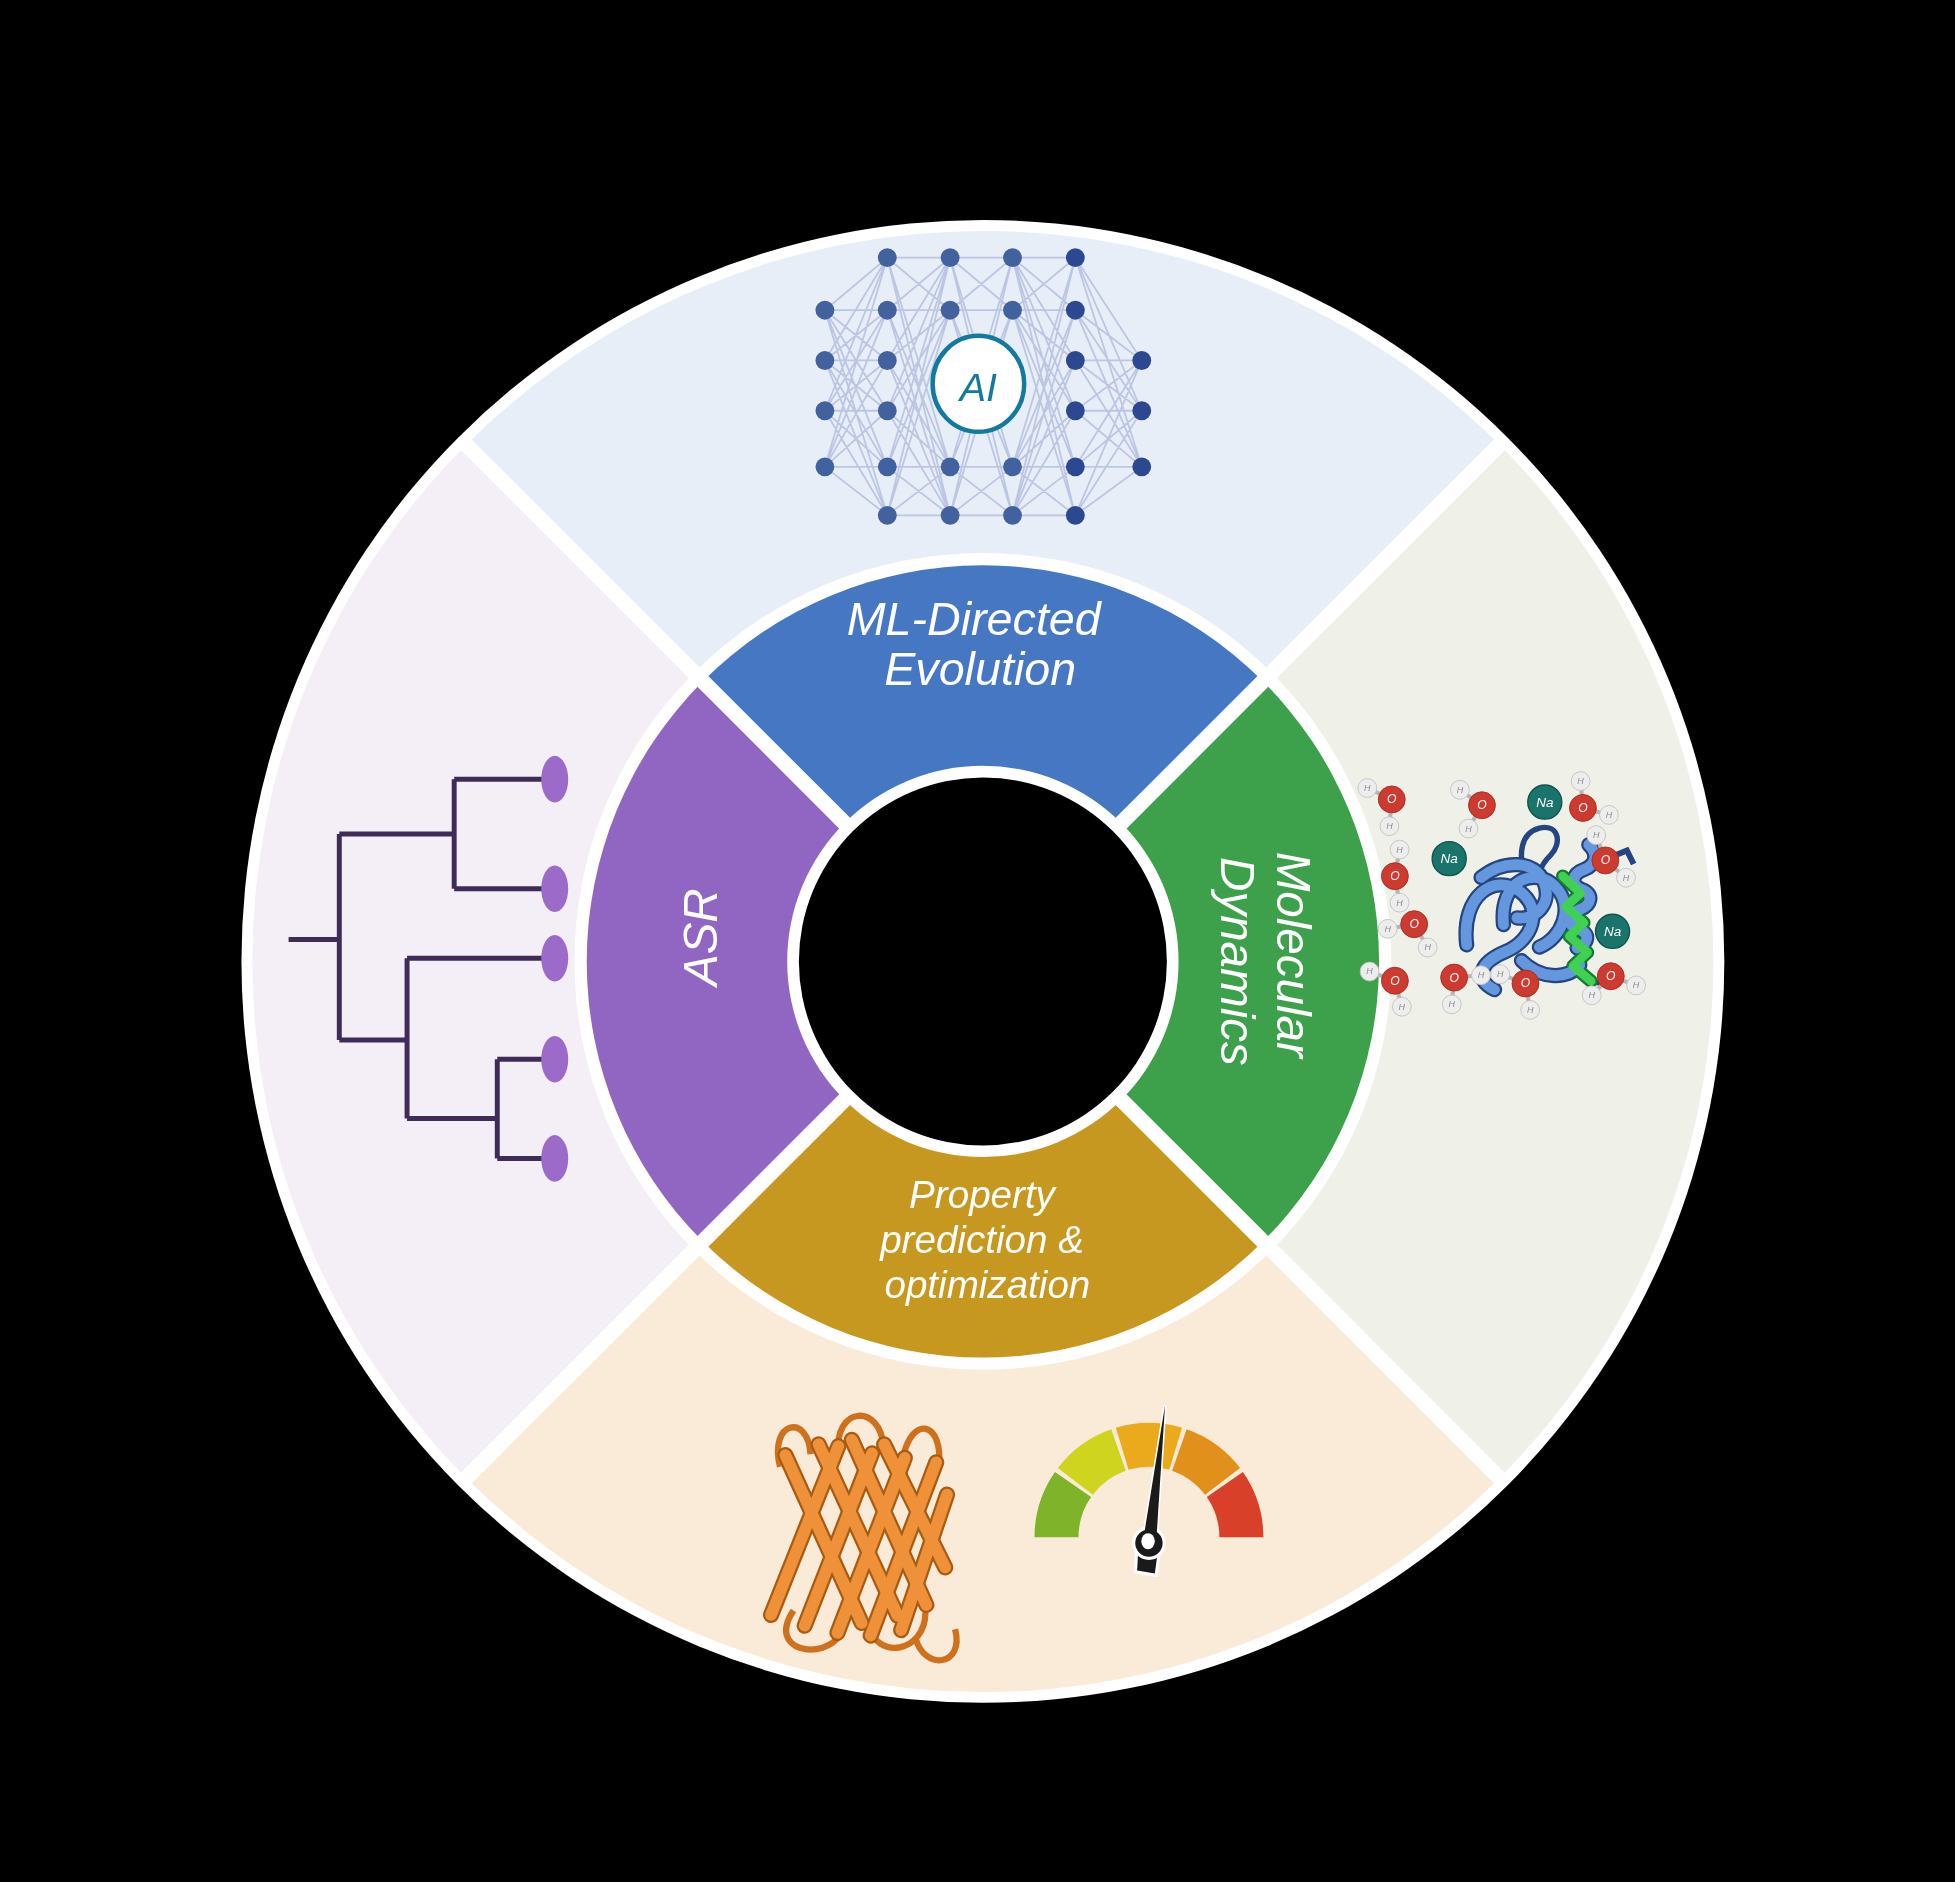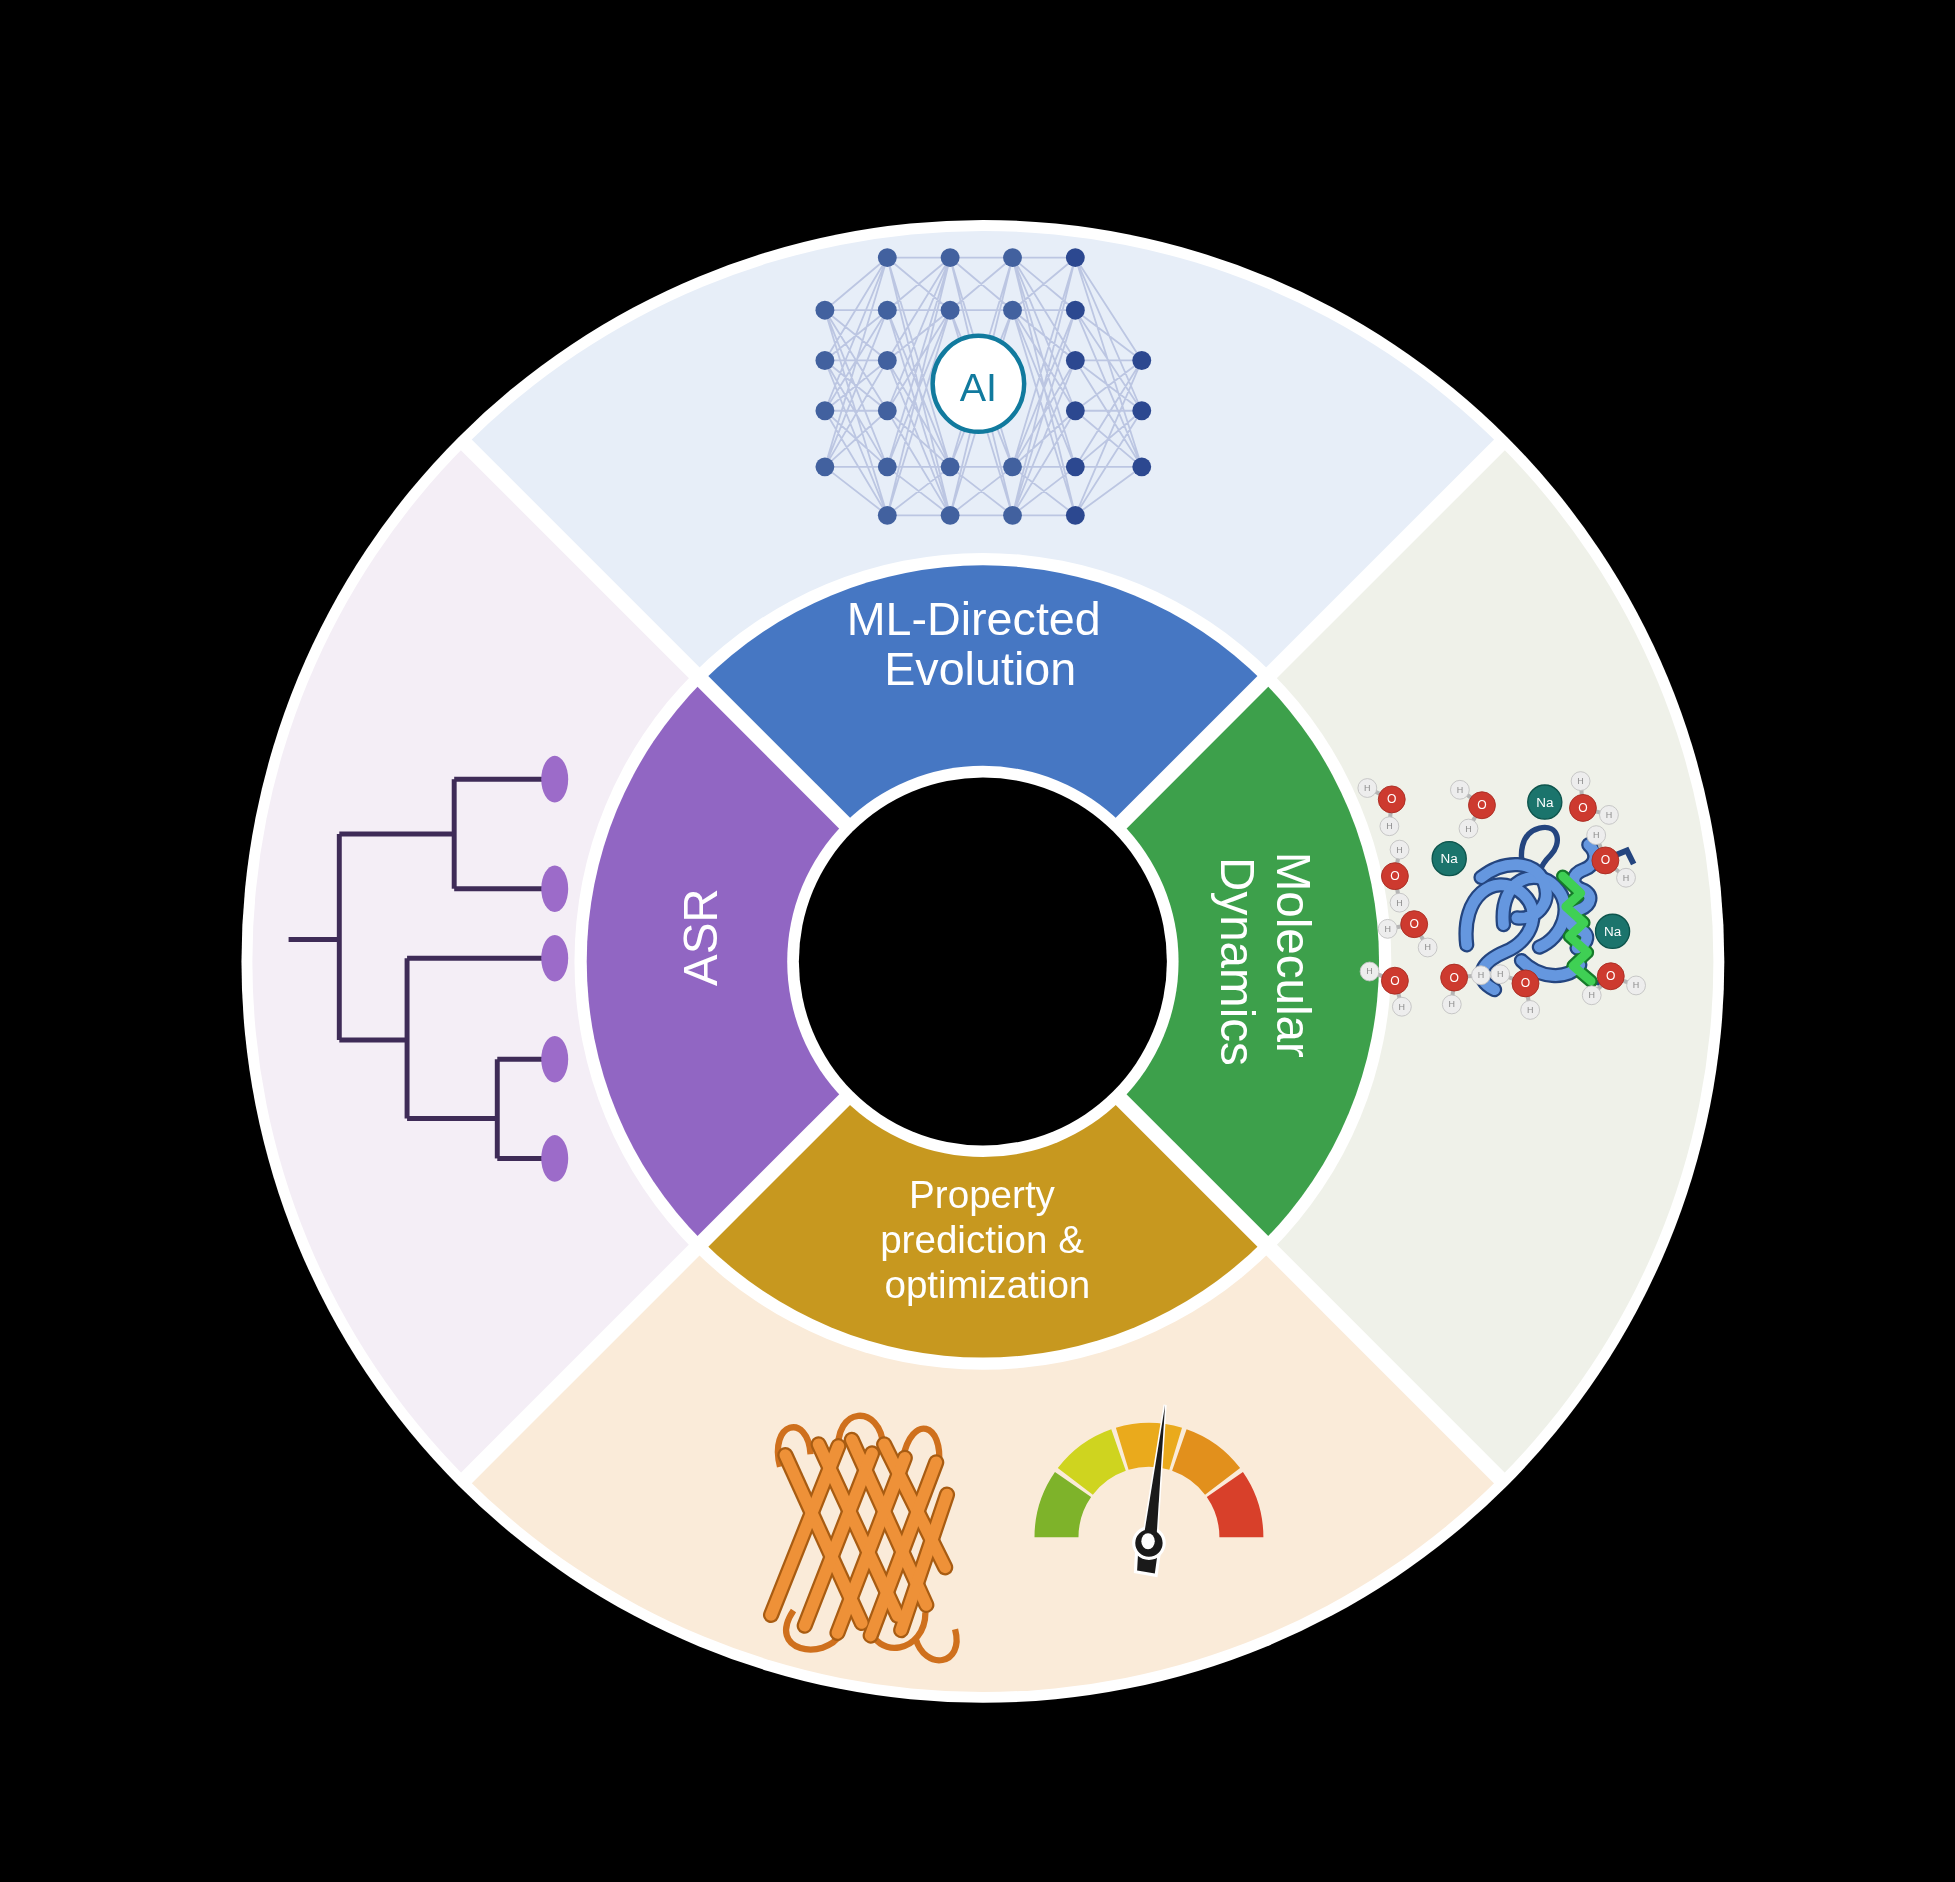--- a/index.html
+++ b/index.html
@@ -1,16 +1,16 @@
 <!DOCTYPE html>
 <html style="font-size:7.2px"><head>
 <meta charset="utf-8">
 <style>
   html,body{margin:0;padding:0;background:#000;}
-  .stage{position:relative;width:1921px;height:1882px;background:#000;overflow:hidden;}
+  .stage{position:relative;width:1921px;height:1882px;background:#000;overflow:hidden;font-style:italic;}
   svg{display:block;position:absolute;left:0;top:0;}
   text{font-family:"Liberation Sans","DejaVu Sans",sans-serif;}
 </style>
 </head>
 <body>
 
 <div class="stage">
 <svg width="1955" height="1882" viewBox="0 0 4356 4193">
 
   <circle cx="2190" cy="2142" r="1652" fill="#ffffff"></circle>

